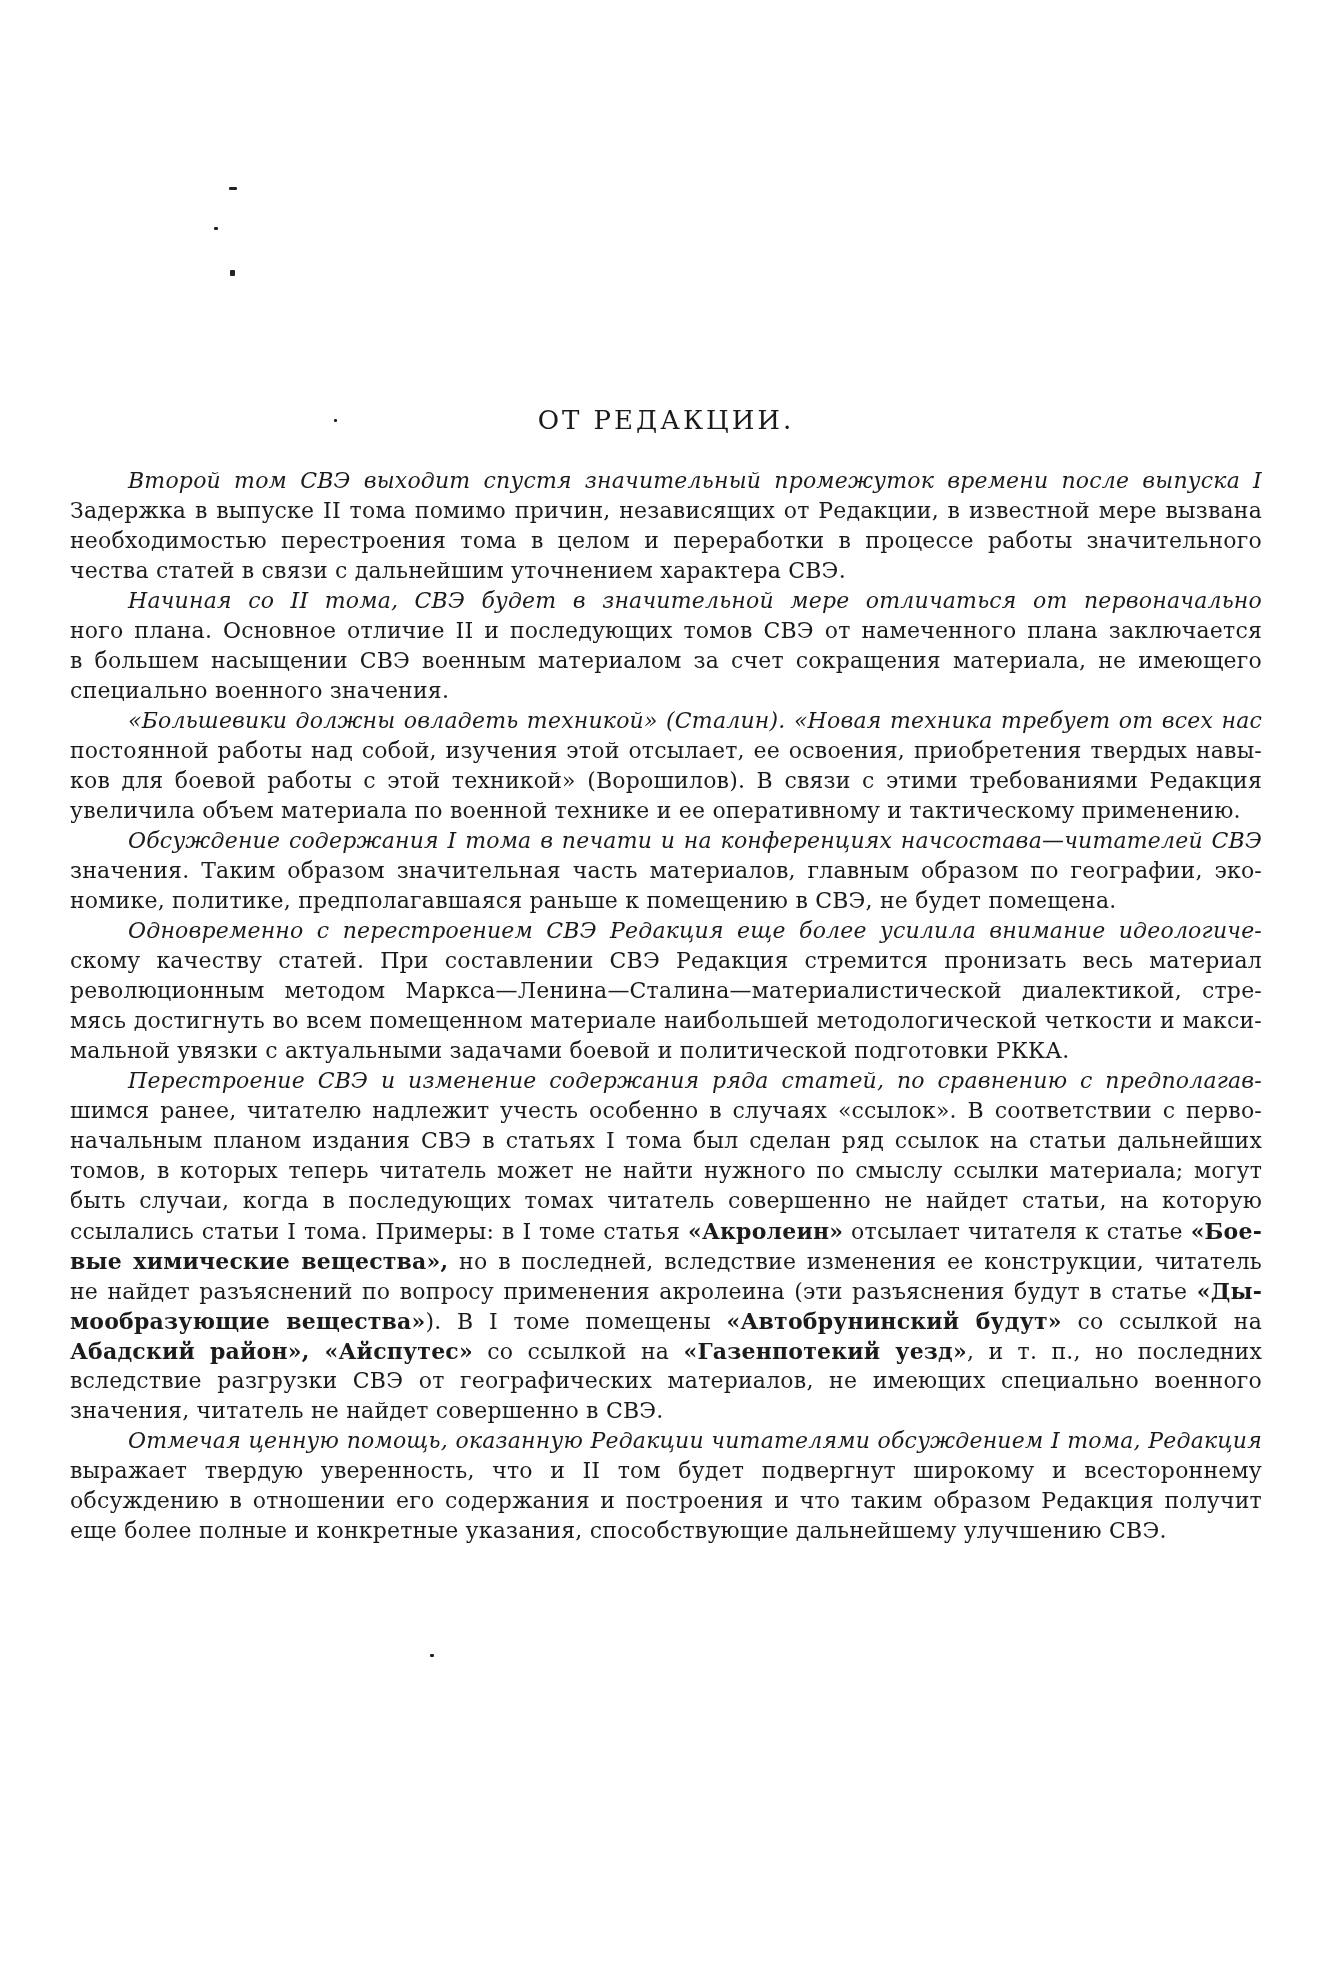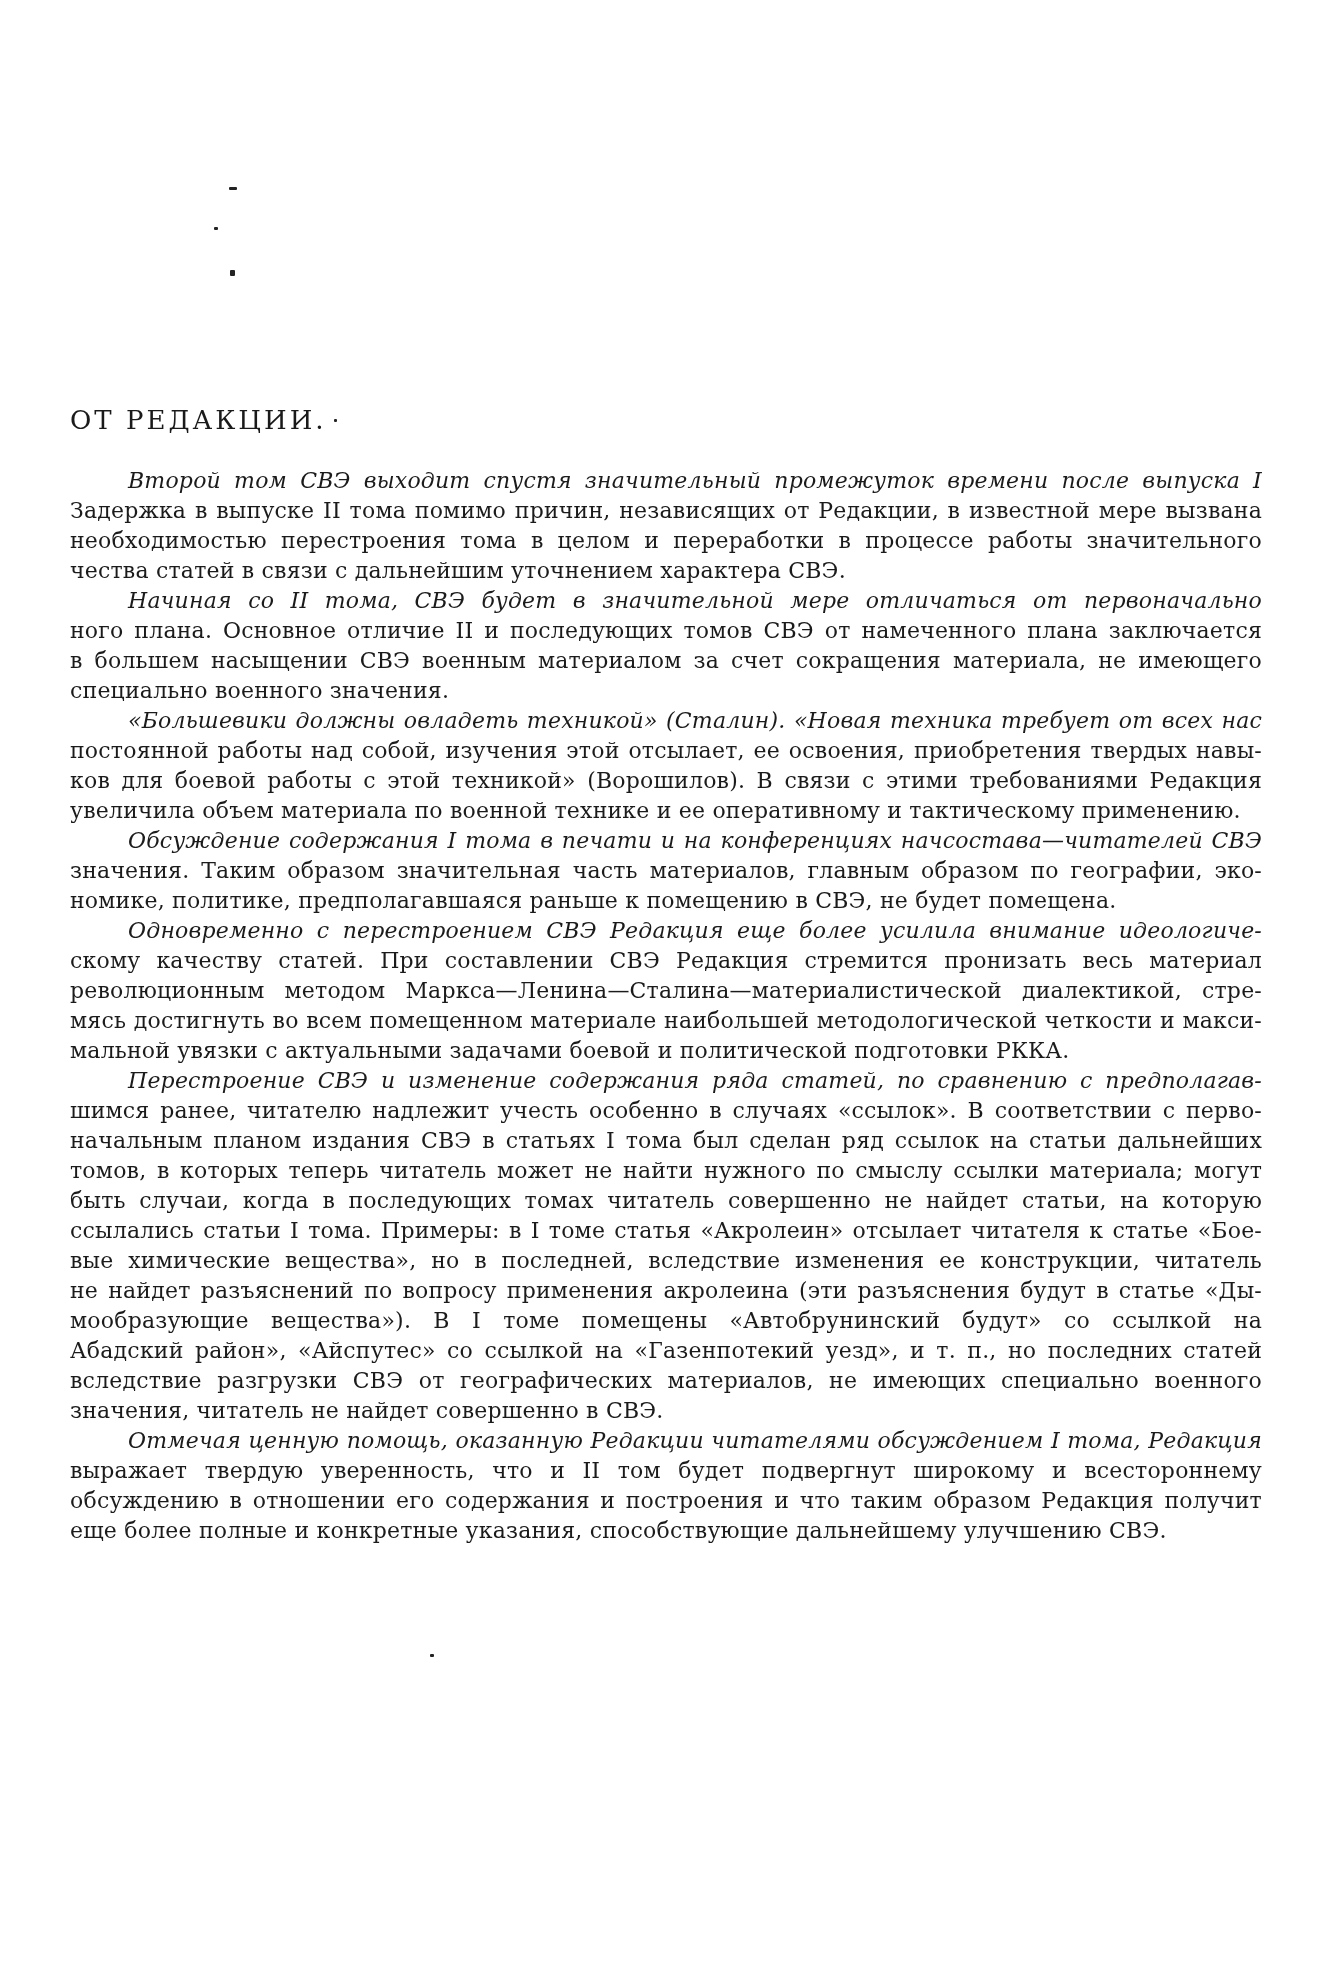--- a/index.html
+++ b/index.html
@@ -20,20 +20,21 @@
     position: absolute;
     left: 70px;
     top: 406px;
     width: 1192px;
   }
   .doc-title {
     margin: 0 0 32px 0;
     font-size: 26px;
     line-height: 28px;
     font-weight: normal;
+    text-align: center;
     letter-spacing: 3px;
     color: #1a1a1a;
   }
   .para {
     margin: 0;
   }
   .t-line {
     height: 30px;
     line-height: 30px;
     font-size: 22px;
@@ -44,21 +45,21 @@
   }
   .t-line.indent {
     padding-left: 58px;
     font-style: italic;
   }
   .t-line.last {
     text-align: right;
     text-align-last: left;
   }
   .t-run.bold {
-    font-weight: normal;
+    font-weight: bold;
   }
   .speck {
     position: absolute;
     background: #232323;
     border-radius: 1px;
   }
 </style>
 </head>
 <body>
 

